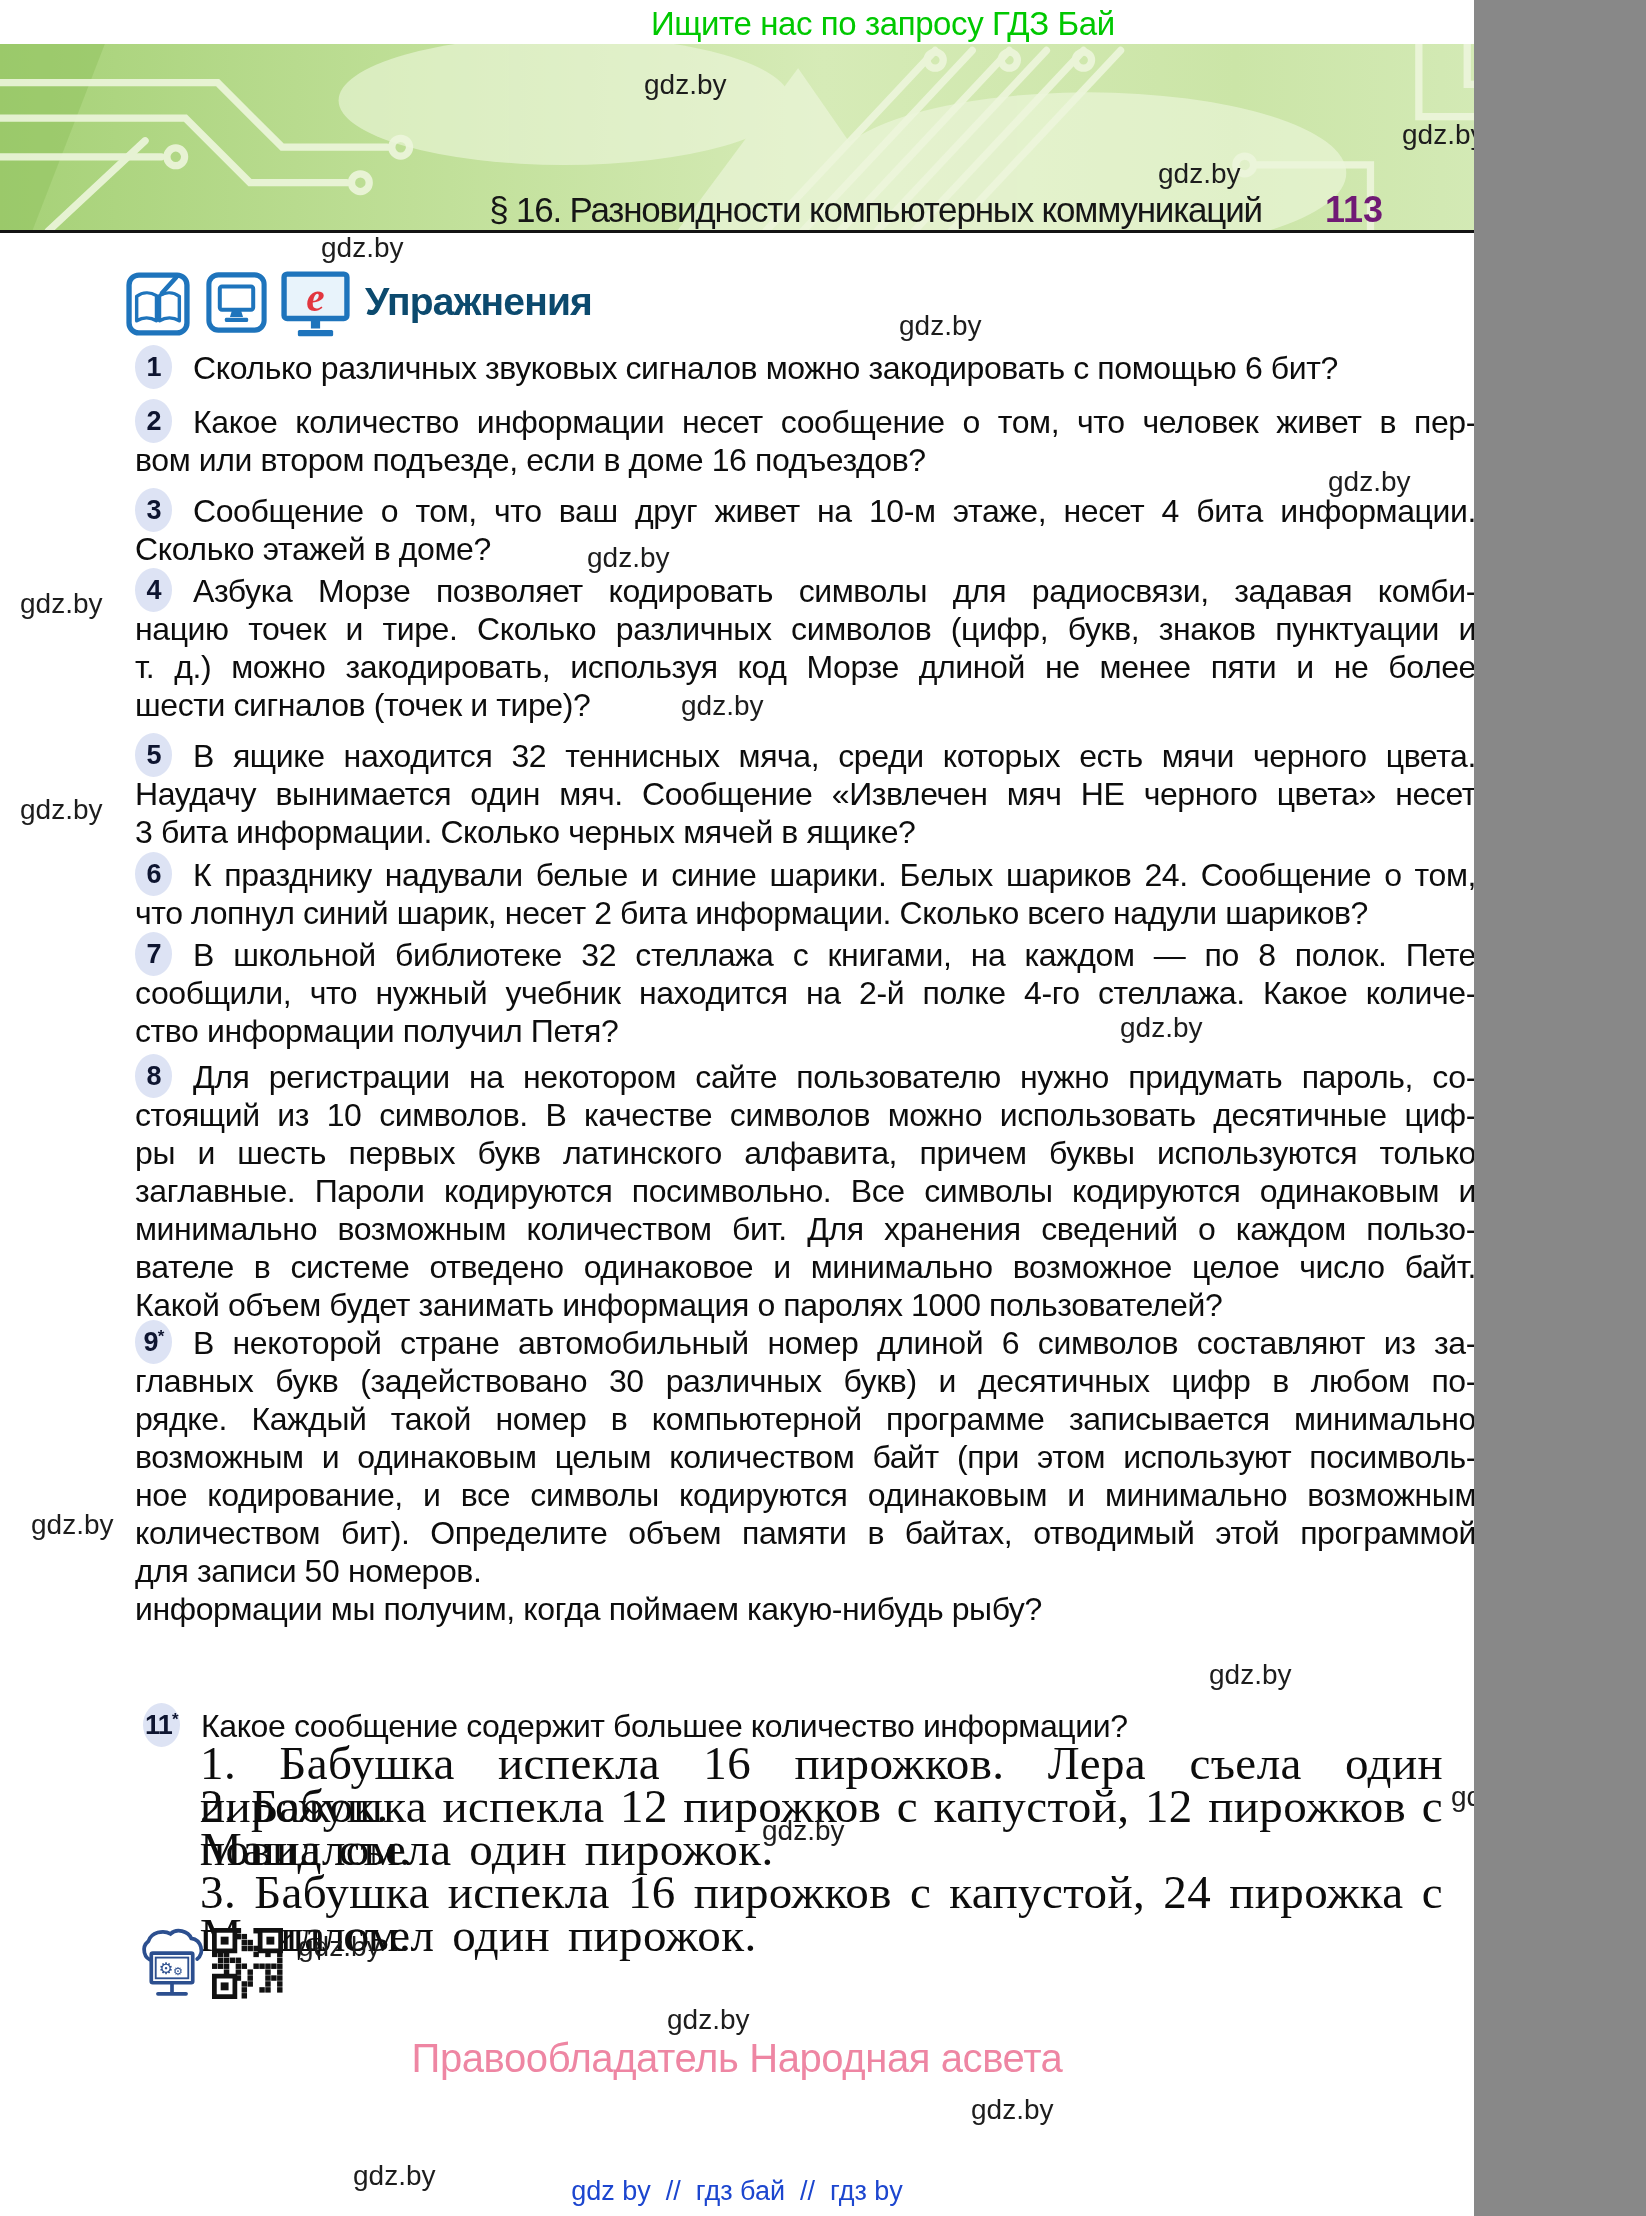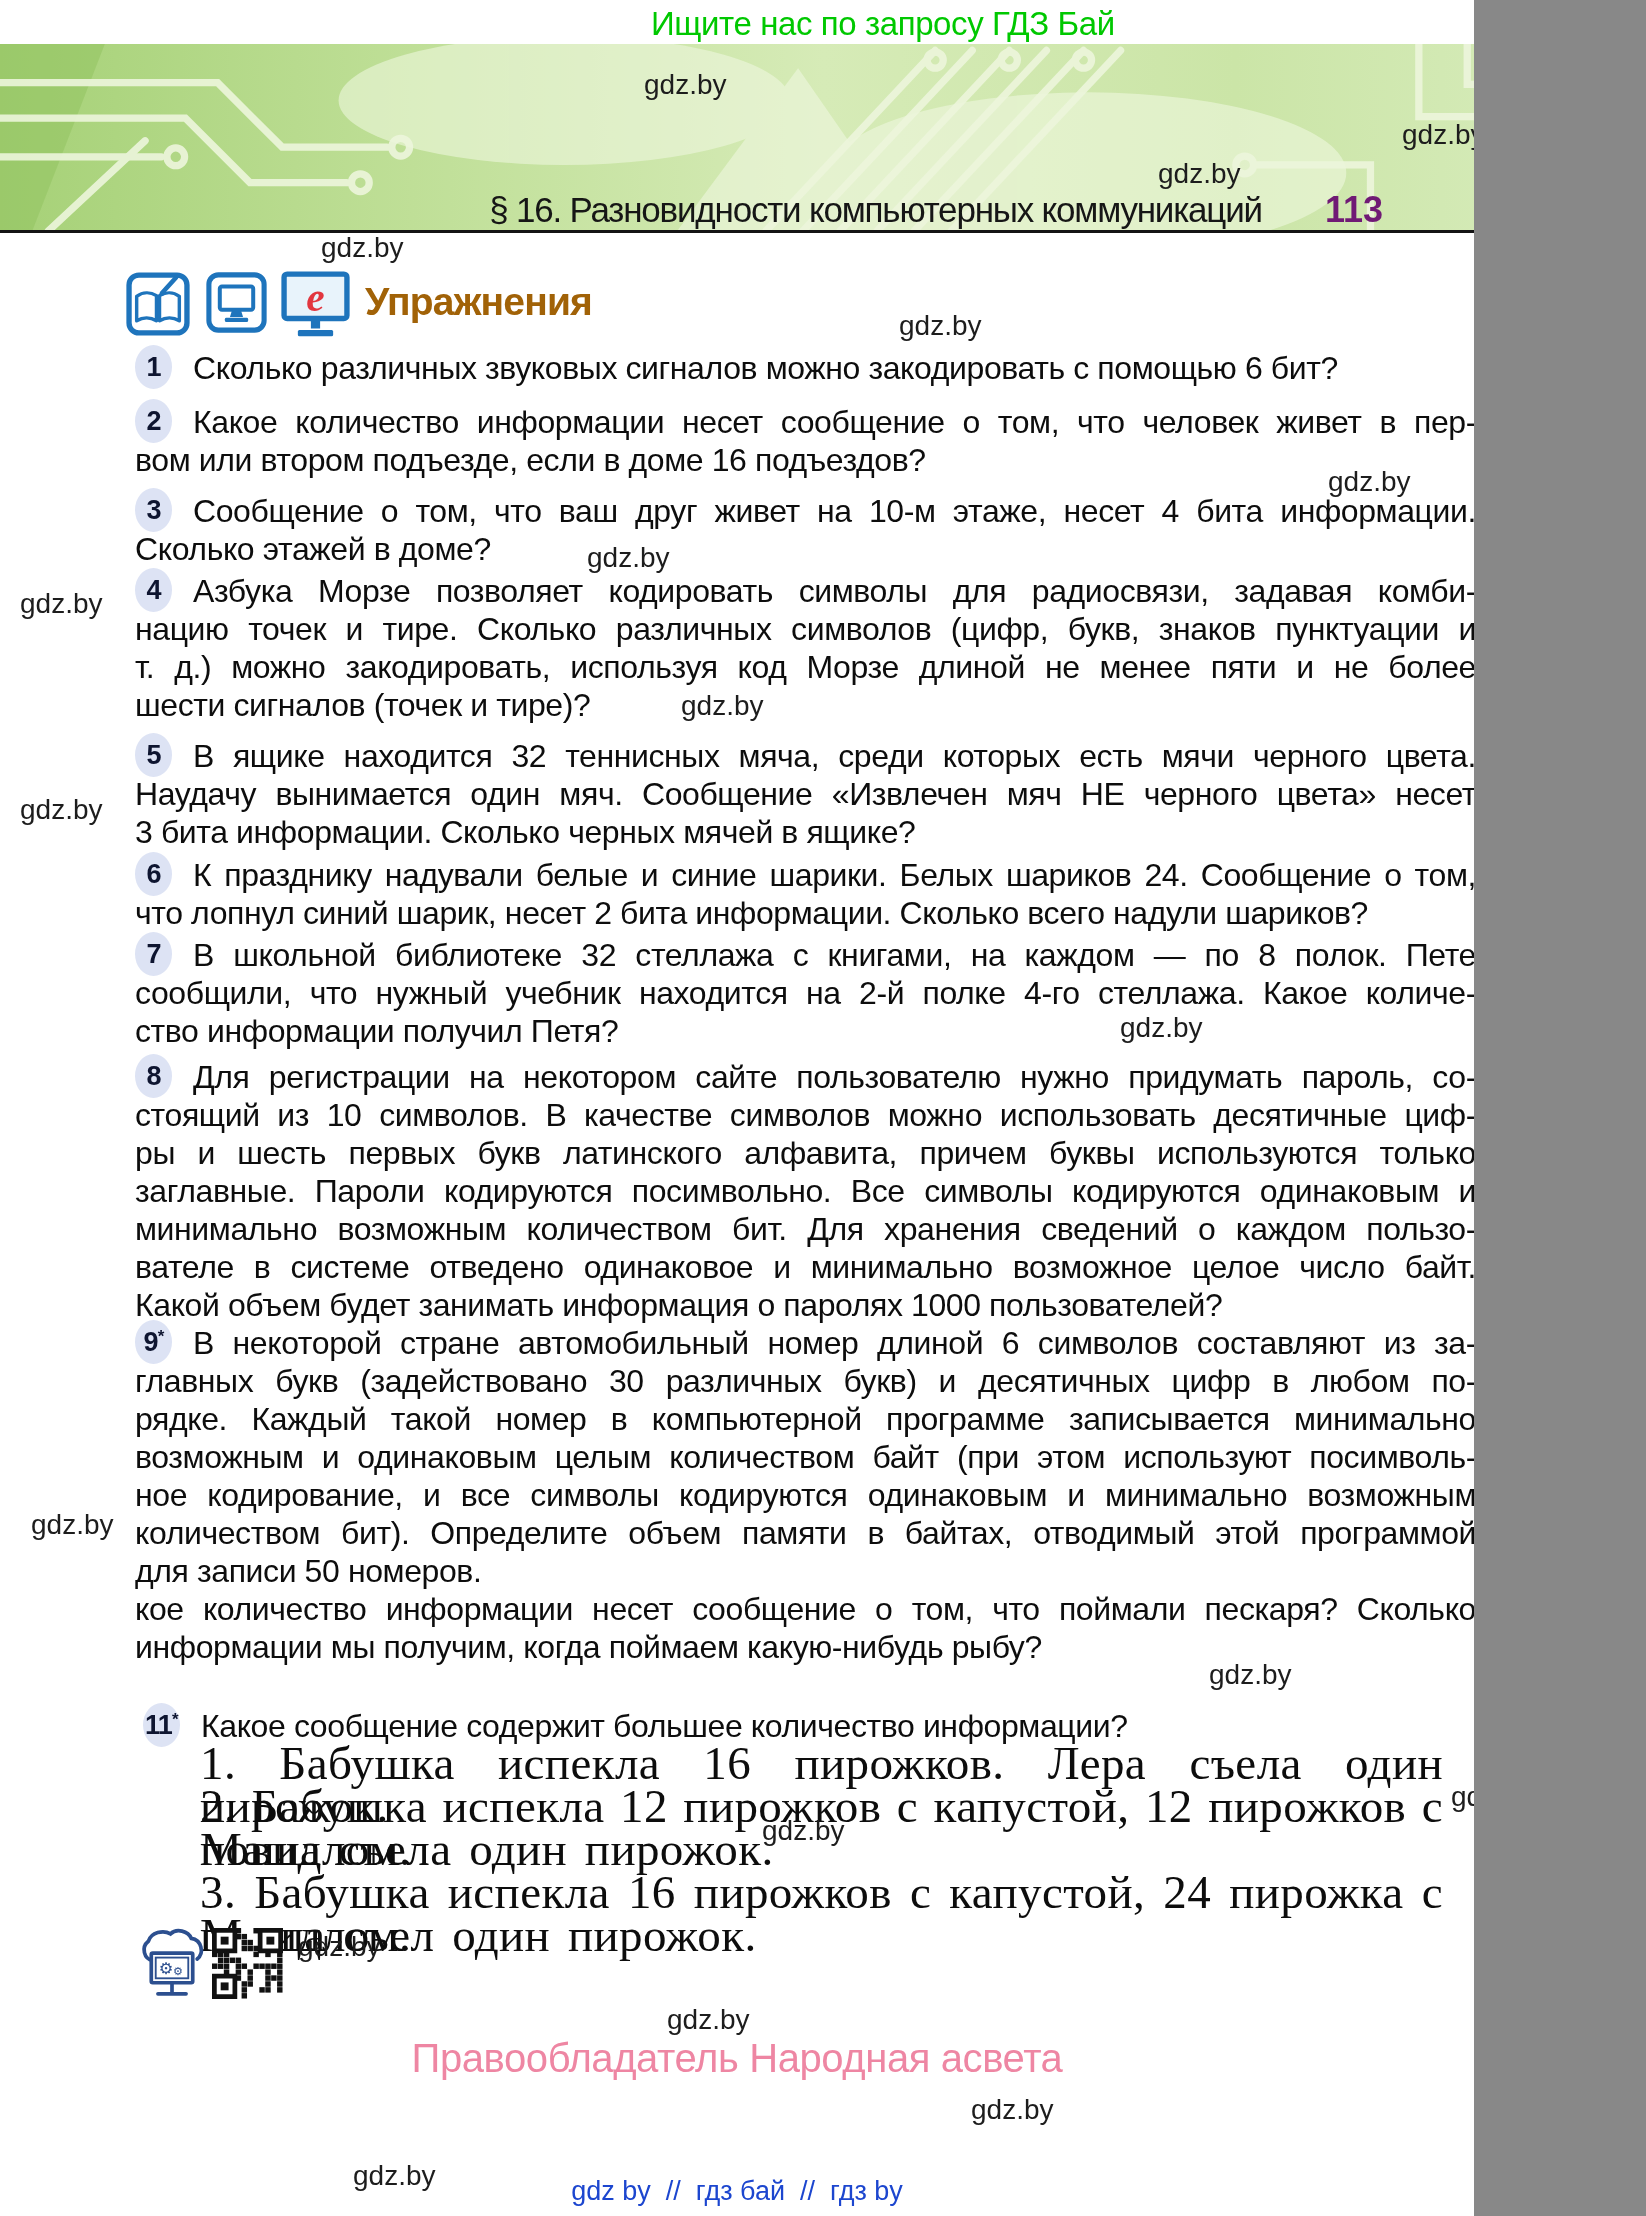--- a/index.html
+++ b/index.html
@@ -19,21 +19,21 @@
     position:absolute; right:91px; top:189px; display:flex; align-items:baseline;
     z-index:3; white-space:pre;gap:19px;
   }
   .title-row .ttl{font-size:35px; letter-spacing:-1.2px; color:#161616;}
   .title-row .pagenum{font-size:36px; font-weight:bold; color:#701a75; margin-left:44px; letter-spacing:0;}
   .rule{position:absolute; left:0; top:230px; width:1647px; height:3.2px; background:#141414;}
   
   .icon-box{position:absolute; z-index:2;}
   .section-heading{
     position:absolute; left:365px; top:280px; font-size:39px; font-weight:bold;
-    letter-spacing:-0.8px; color:#a16207;
+    letter-spacing:-0.8px; color:#0c4a6e;
   }
   
   .exercise{position:absolute; left:135px; width:1341px; color:#0d0d0d;}
   .xline{
     font-size:32px; line-height:38px; height:38px; letter-spacing:-0.4px;
     text-align:justify; text-align-last:justify; position:relative;
   }
   .xline.last{text-align-last:left;}
   .xline .ftext{display:block; margin-left:58px;}
   .numcircle{
@@ -228,21 +228,20 @@
           <span class="ftext">В некоторой стране автомобильный номер длиной 6 символов составляют из за-</span>
         </div>
         <div class="xline">главных букв (задействовано 30 различных букв) и десятичных цифр в любом по-</div>
         <div class="xline">рядке. Каждый такой номер в компьютерной программе записывается минимально</div>
         <div class="xline">возможным и одинаковым целым количеством байт (при этом используют посимволь-</div>
         <div class="xline">ное кодирование, и все символы кодируются одинаковым и минимально возможным</div>
         <div class="xline">количеством бит). Определите объем памяти в байтах, отводимый этой программой</div>
         <div class="xline last">для записи 50 номеров.</div>
       </div>
       <div class="exercise" style="top: 1590px;">
-        <div class="xline">кое количество информации несет сообщение о том, что поймали пескаря? Сколько</div>
         <div class="xline last">информации мы получим, когда поймаем какую-нибудь рыбу?</div>
       </div>
       <div class="exercise" style="top: 1707px; margin-left: 8px;">
         <div class="xline last">
           <span class="numcircle">11<sup>*</sup></span>
           <span class="ftext">Какое сообщение содержит большее количество информации?</span>
         </div>
       </div>
     </div>
   <div id="items" class="items-block">

